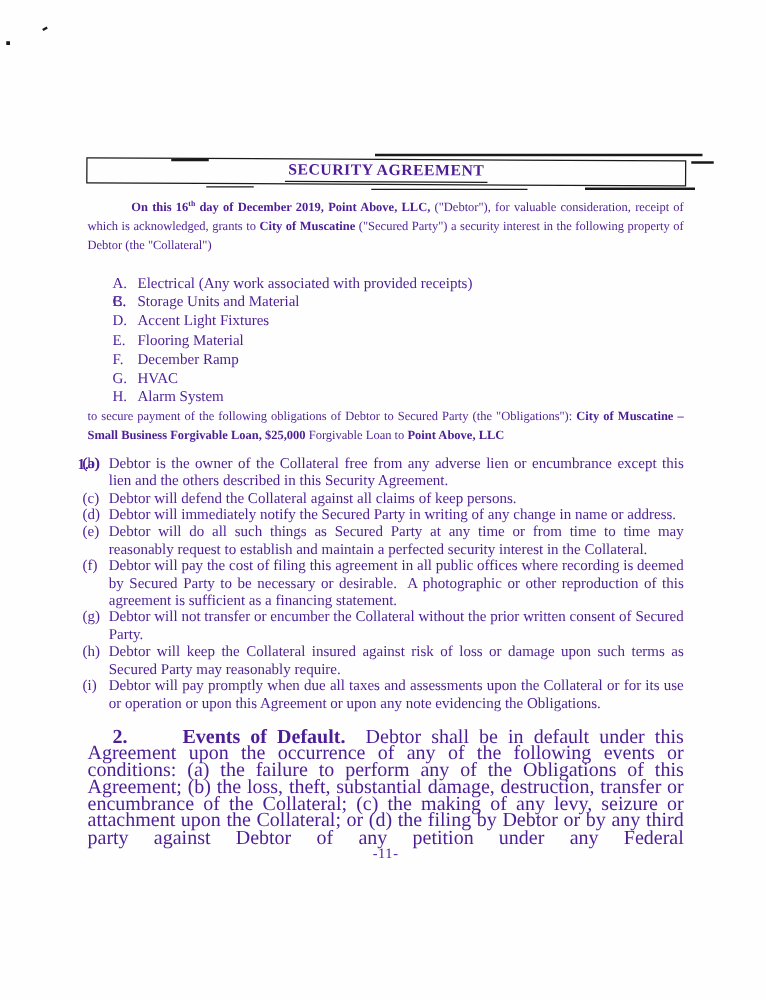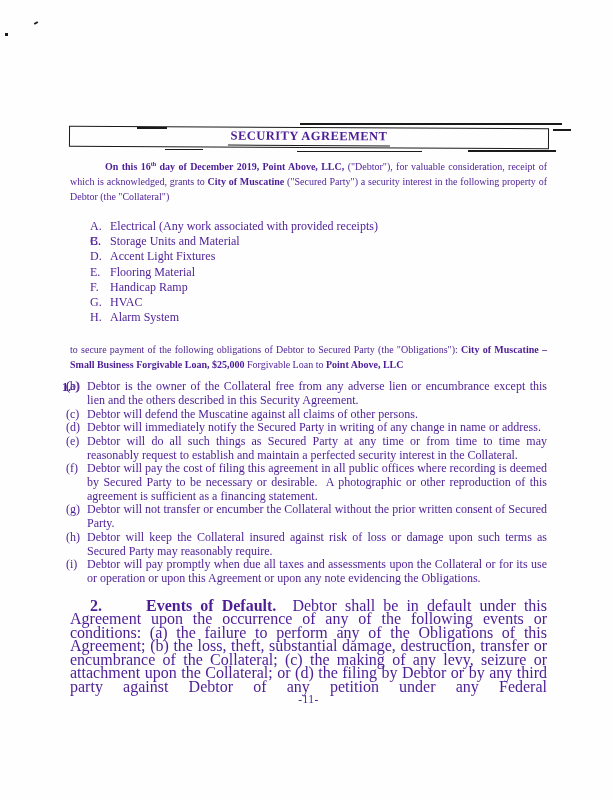--- a/index.html
+++ b/index.html
@@ -20,21 +20,21 @@
     border-bottom:1.5px solid #1a1a1a; padding:0 3px 1px;
   }
 
   .p { font-size:10px; line-height:15.2px; text-align:justify; }
   .intro { margin-top:11px; text-indent:35px; }
 
   .collateral { margin:14px 0 0 20px; font-size:12px; line-height:15.3px; }
   .citem { position:relative; padding-left:20px; }
   .cmark { position:absolute; left:0; }
 
-  .oblig { margin-top:16px; }
+  .oblig { }
 
   .sec1 { margin-top:8px; margin-left:-8px; }
   .sec1-head { position:relative; padding-left:19px; font-size:12px; line-height:15px; }
   .sec1-num { position:absolute; left:0; font-weight:bold; }
   .witems { margin-left:4px; }
   .witem { position:relative; padding-left:21px; font-size:12px; line-height:13.7px; text-align:justify; }
   .wmark { position:absolute; left:0; }
 
   .sec2 {
     margin-top:13px; font-size:16px; line-height:13.5px;
@@ -94,21 +94,21 @@
       <div class="citem">
         <span class="cmark">D.</span>
         <span>Accent Light Fixtures</span>
       </div>
       <div class="citem">
         <span class="cmark">E.</span>
         <span>Flooring Material</span>
       </div>
       <div class="citem">
         <span class="cmark">F.</span>
-        <span>Handicap Ramp</span>
+        <span>December Ramp</span>
       </div>
       <div class="citem">
         <span class="cmark">G.</span>
         <span>HVAC</span>
       </div>
       <div class="citem">
         <span class="cmark">H.</span>
         <span>Alarm System</span>
       </div>
     </div>
@@ -122,21 +122,21 @@
       <div class="witems">
         <div class="witem">
           <span class="wmark">(a)</span>
         </div>
         <div class="witem">
           <span class="wmark">(b)</span>
           <span>Debtor is the owner of the Collateral free from any adverse lien or encumbrance except this lien and the others described in this Security Agreement.</span>
         </div>
         <div class="witem">
           <span class="wmark">(c)</span>
-          <span>Debtor will defend the Muscatine against all claims of other persons.</span>
+          <span>Debtor will defend the Collateral against all claims of keep persons.</span>
         </div>
         <div class="witem">
           <span class="wmark">(d)</span>
           <span>Debtor will immediately notify the Secured Party in writing of any change in name or address.</span>
         </div>
         <div class="witem">
           <span class="wmark">(e)</span>
           <span>Debtor will do all such things as Secured Party at any time or from time to time may reasonably request to establish and maintain a perfected security interest in the Collateral.</span>
         </div>
         <div class="witem">

